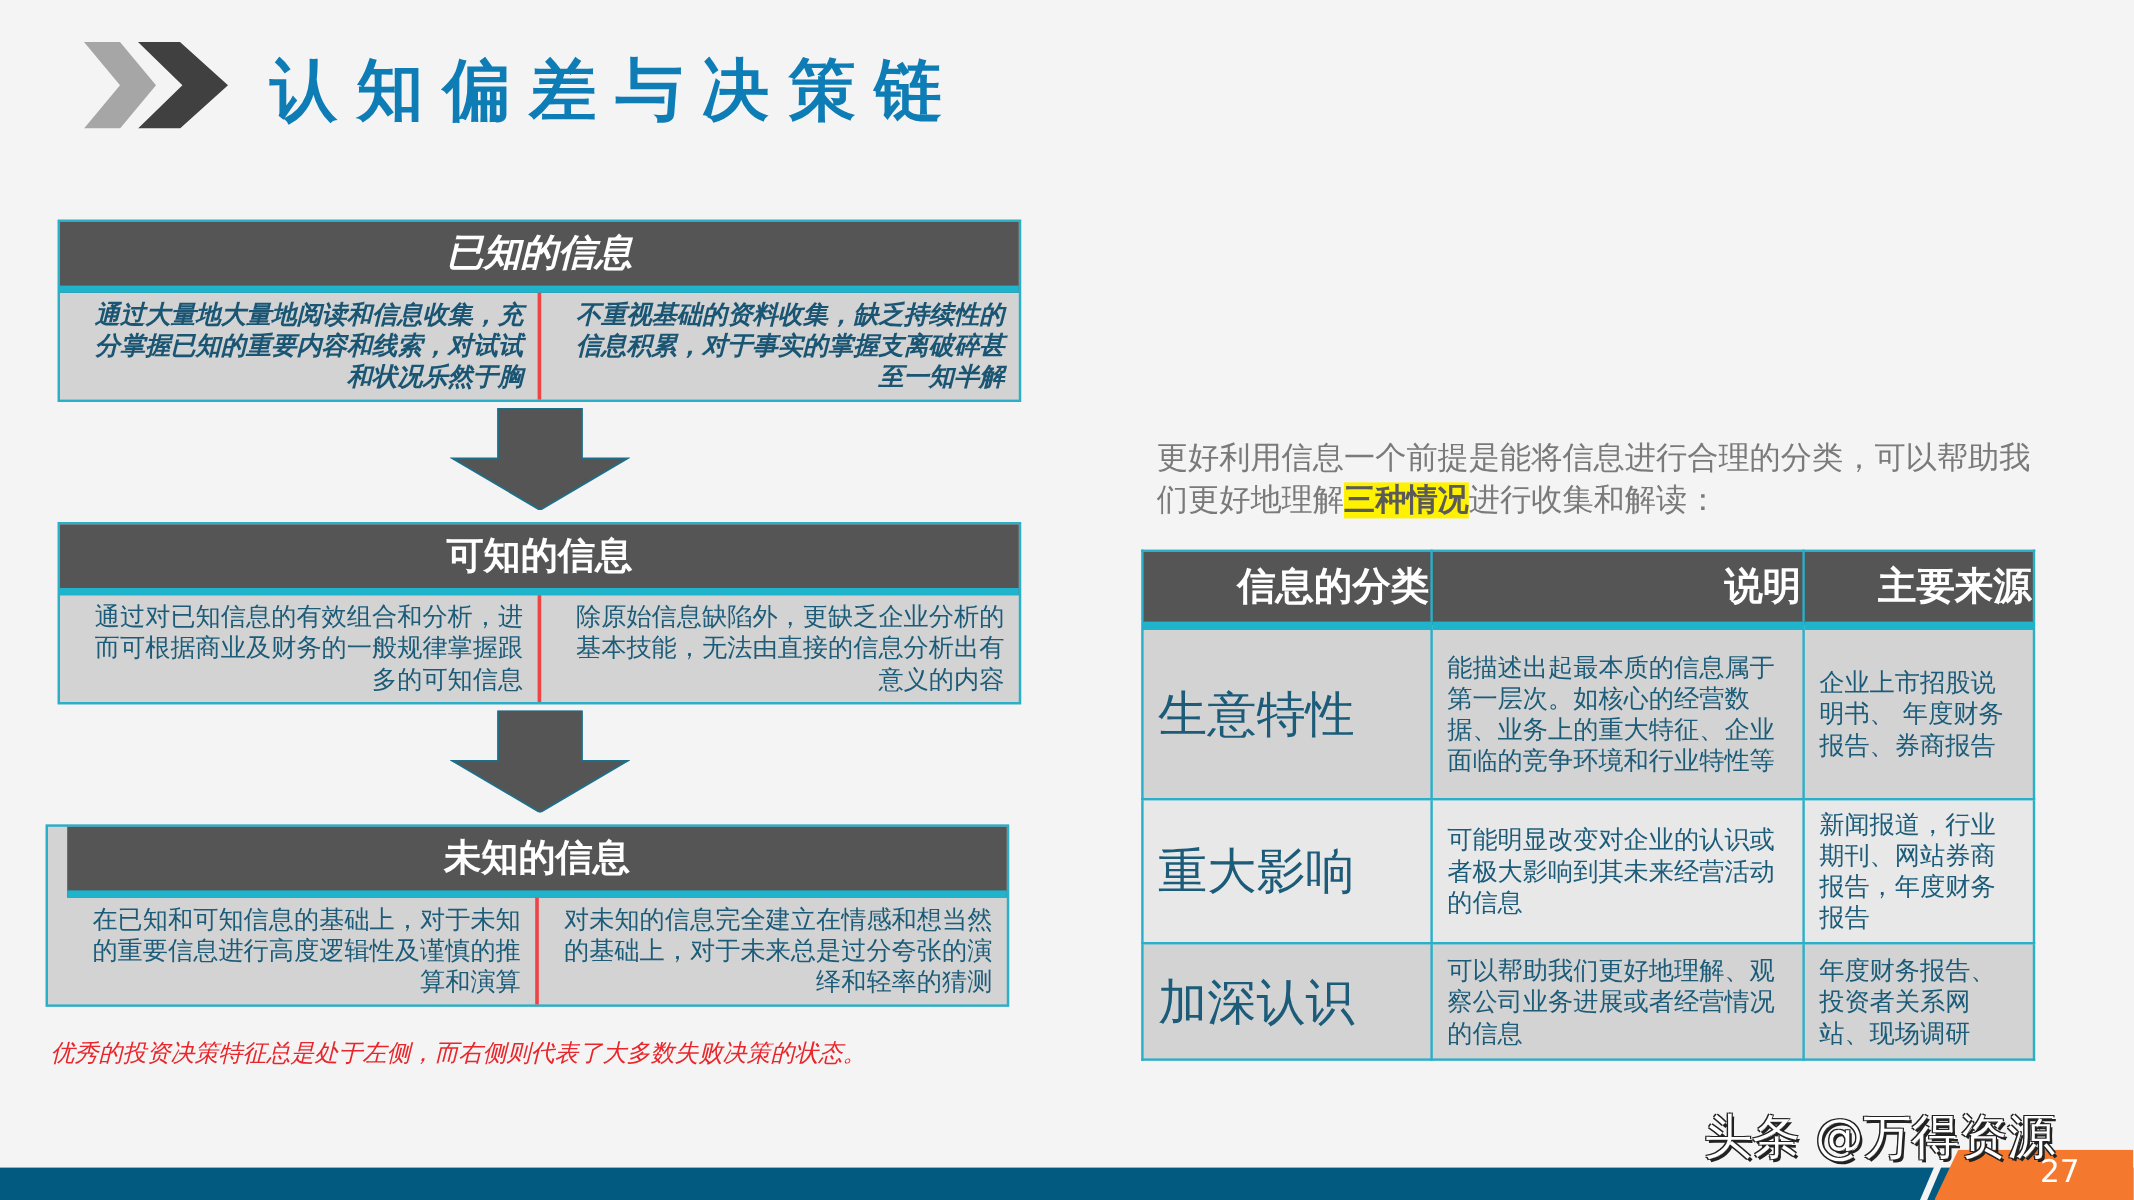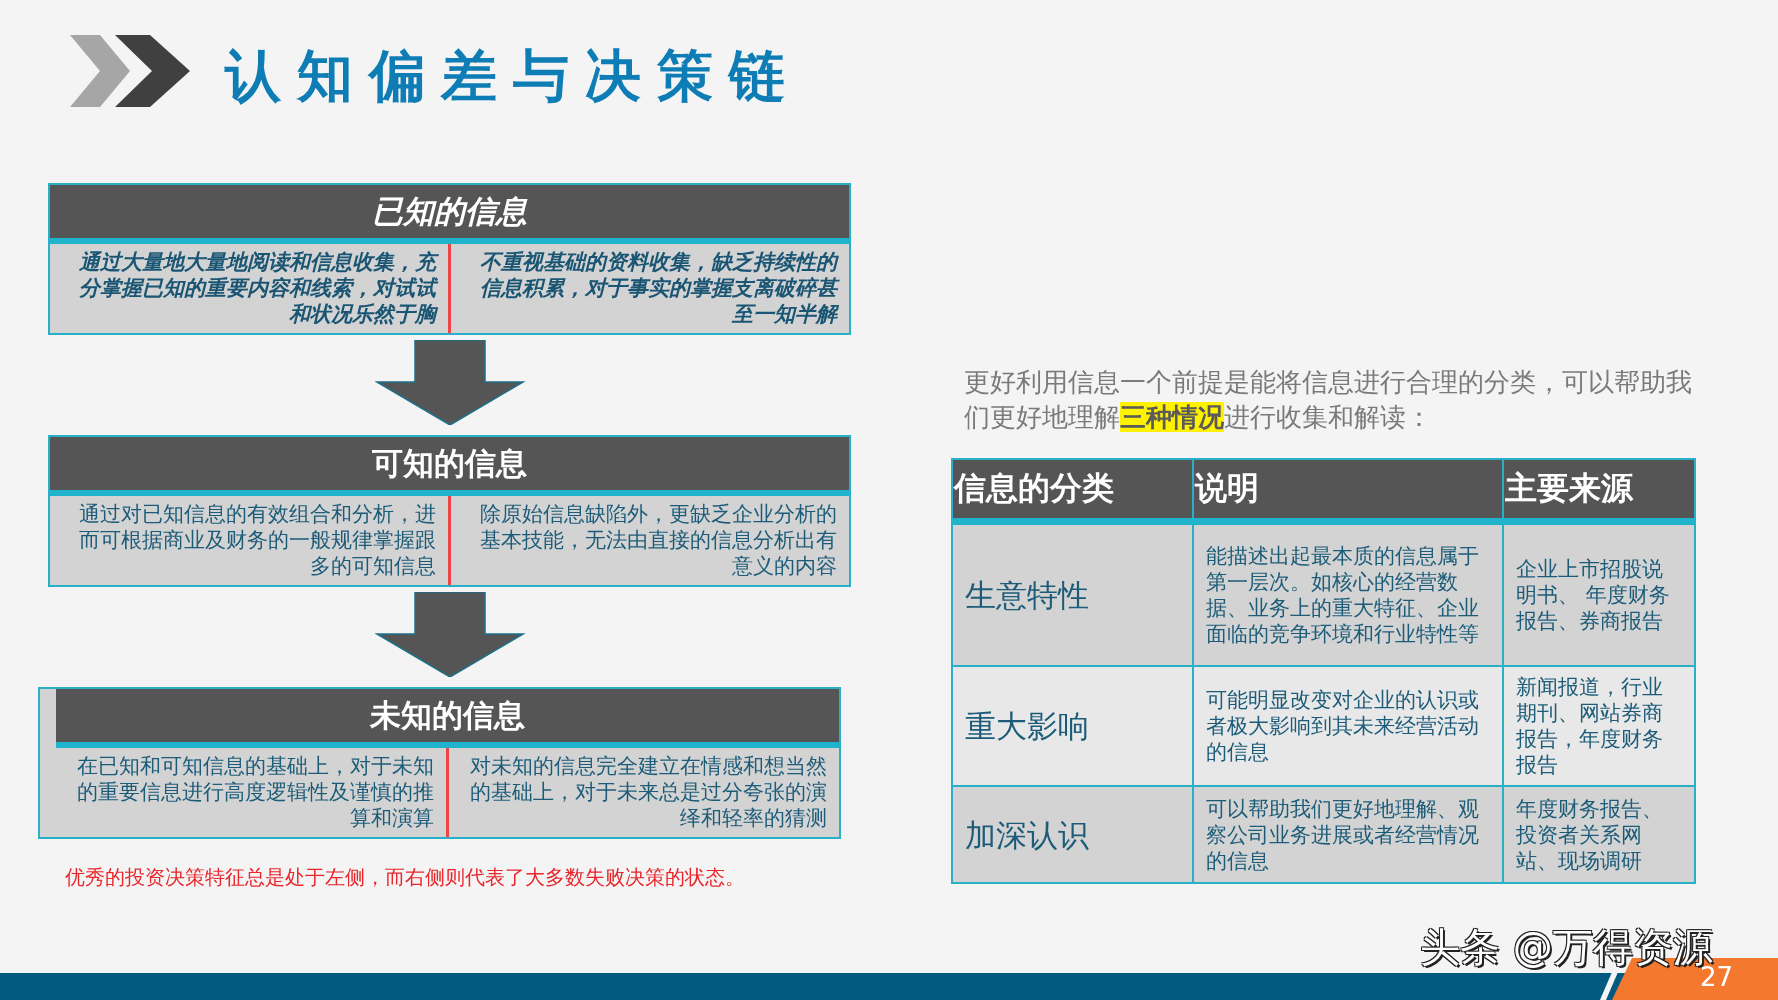--- a/index.html
+++ b/index.html
@@ -20,38 +20,38 @@
     height:53px; line-height:53px; border-bottom:6px solid #1fb3cc;
   }
   .box .cells { display:flex; height:calc(100% - 59px);text-align:right; }
   .box .cell {
     flex:1; padding:5px 12px; color:#1c5c79; font-size:21px; line-height:26px; box-sizing:border-box;
   }
   .box .cell + .cell { border-left:3px solid #ef4444; }
   .box.bold .cell { font-weight:bold; color:#1a5673; }
   .arrow { position:absolute; width:150px; height:85px; }
   .note {
-    position:absolute; left:42px; top:864px; font-size:20px; color:#e8262b; margin-left:23px;
+    position:absolute; left:42px; top:864px; font-size:20px; color:#e8262b; font-style:italic;
   }
   
   .intro {
     position:absolute; left:964px; top:365px; width:730px; font-size:26px; line-height:35px; color:#7a7a7a;
   }
   .hl { background:#fff200; color:#5a5a5a; font-weight:bold; }
   table.info {
     position:absolute; left:951px; top:458px; width:743px; height:424px;
     border-collapse:collapse; table-layout:fixed;
   }
   table.info th, table.info td { border:2px solid #2aafc8; box-sizing:border-box; }
   table.info th {
     background:#555555; color:#fff; font-size:32px; font-weight:bold; height:62px;
-    border-bottom:7px solid #1fb3cc; text-align:left;
+    border-bottom:7px solid #1fb3cc; text-align:right;
   }
   table.info td { vertical-align:middle; color:#1c5c79; font-size:21px; line-height:26px; padding:4px 12px; }
-  table.info td.cat { font-size:31px; padding-left:12px; }
+  table.info td.cat { font-size:41px; padding-left:12px; }
   table.info tr.r0 td { background:#d3d3d3; }
   table.info tr.r1 td { background:#e8e8e8; }
   table.info tr.r2 td { background:#d3d3d3; }
   .footer-bar { position:absolute; left:0; top:973px; width:1778px; height:27px; background:#035a80; }
   .footer-orange { position:absolute; left:1612px; top:958px; width:166px; height:42px; background:#f4792f;
     clip-path:polygon(20px 0, 100% 0, 100% 100%, 0 100%); }
   .footer-slash { position:absolute; left:1600px; top:958px; width:24px; height:42px; background:#f4f4f4;
     clip-path:polygon(18px 0, 24px 0, 6px 100%, 0 100%); }
   .page-num { position:absolute; left:1700px; top:962px; font-size:26px; color:#fff; }
   .watermark {

